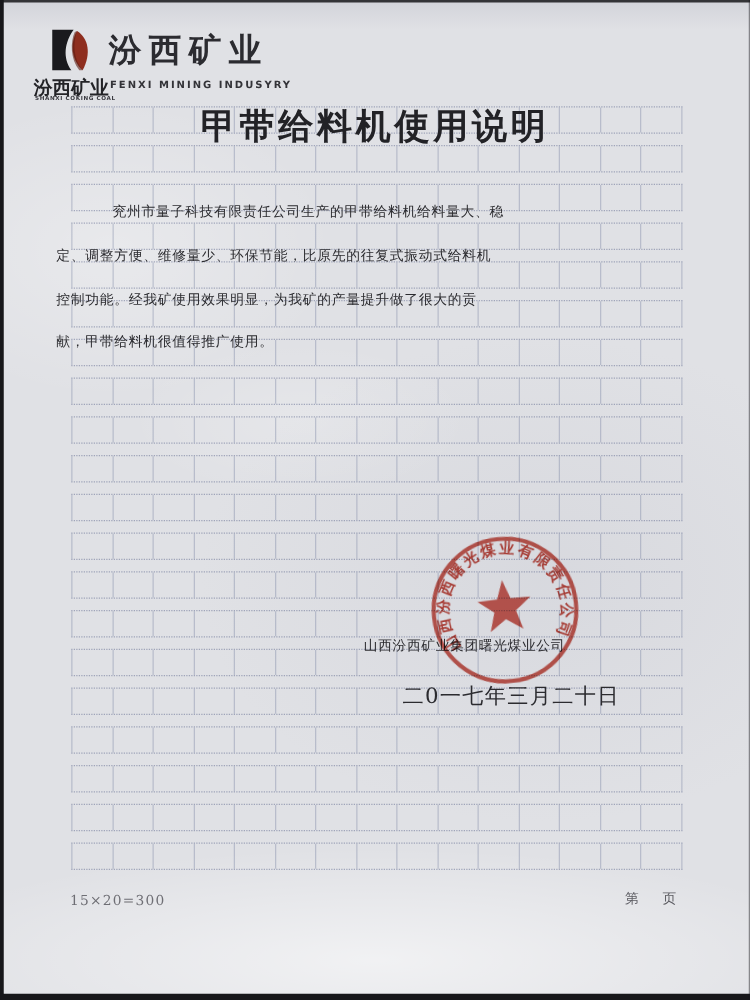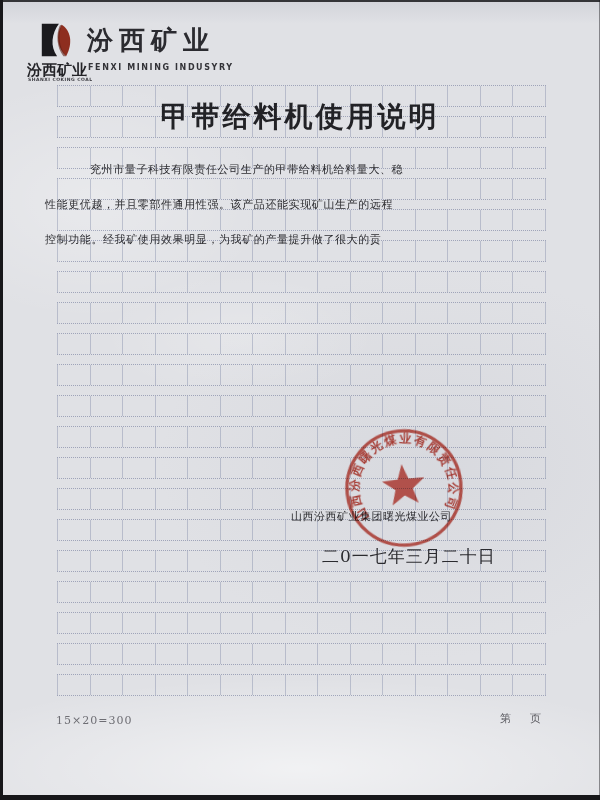--- a/index.html
+++ b/index.html
@@ -45,21 +45,21 @@
   .grid-row{position:absolute;left:0;width:489px;height:20px;
     border-top:1px dotted rgba(105,115,150,.55);
     border-bottom:1px dotted rgba(105,115,150,.55);
     display:flex;}
   .grid-cell{flex:1 1 auto;border-right:1px solid rgba(110,120,155,.35);}
   .grid-cell:first-child{border-left:1px solid rgba(110,120,155,.35);}
 
   
   #doc-title{
     position:absolute;left:50%;top:82px;transform:translateX(-50%);
-    white-space:nowrap;font-weight:bold;font-size:28px;letter-spacing:3px;color:#222226;margin-top:16px;
+    white-space:nowrap;font-weight:bold;font-size:28px;letter-spacing:3px;color:#222226;
   }
   #body-text{position:absolute;left:45px;top:153px;width:515px;color:#2b2b2f;}
   .body-line{height:34.8px;line-height:34.8px;white-space:nowrap;
     font-size:11px;letter-spacing:.6px;}
   .body-line:first-child{padding-left:45px;}
 
   #signature{position:absolute;left:291px;top:509px;white-space:nowrap;
     font-size:11px;letter-spacing:.5px;color:#2b2b2f;}
   #date-line{position:absolute;left:322px;top:545px;white-space:nowrap;
     font-size:17px;letter-spacing:1px;color:#2b2b2f;}
@@ -428,22 +428,23 @@
     <path d="M24,3 C20,15 21,28 29,38 L26,38 C18,28 18,13 22,4 Z" fill="#5e1d13" opacity=".6"></path>
   </svg>
   <div id="logo-cn">汾西矿业</div>
   <div id="logo-en">SHANXI COKING COAL</div>
   <div id="brand-cn">汾西矿业</div>
   <div id="brand-en">FENXI MINING INDUSYRY</div>
 
   <div id="doc-title">甲带给料机使用说明</div>
   <div id="body-text">
       <div class="body-line">兖州市量子科技有限责任公司生产的甲带给料机给料量大、稳</div>
-      <div class="body-line">性能更优越，并且零部件通用性强。该产品还能实现矿山生产的远程</div>
+      <div class="body-line">定、调整方便、维修量少、环保节能，比原先的往复式振动式给料机</div>
       <div class="body-line">控制功能。经我矿使用效果明显，为我矿的产量提升做了很大的贡</div>
+      <div class="body-line">献，甲带给料机很值得推广使用。</div>
     </div>
   <div id="signature">山西汾西矿业集团曙光煤业公司</div>
   <div id="date-line">二0一七年三月二十日</div>
 
   <svg id="stamp" viewBox="0 0 150 150">
     <circle cx="75" cy="75" r="69" fill="none" stroke="#c23b30" stroke-width="4" opacity=".9"></circle>
     <polygon points="75,46 81.5,64.1 100.7,64.7 85.5,76.4 90.9,94.8 75,84 59.1,94.8 64.5,76.4 49.3,64.7 68.5,64.1" fill="#c84237" opacity=".92"></polygon>
     <path id="seal-arc" d="M 41.1,118.3 A 55,55 0 1 1 108.9,118.3" fill="none"></path>
     <text font-size="14.5" font-weight="600" fill="#bf382d" letter-spacing="2.5" font-family="DejaVu Serif, Liberation Serif, serif">
       <textPath href="#seal-arc" startOffset="50%" text-anchor="middle">山西汾西曙光煤业有限责任公司</textPath>

